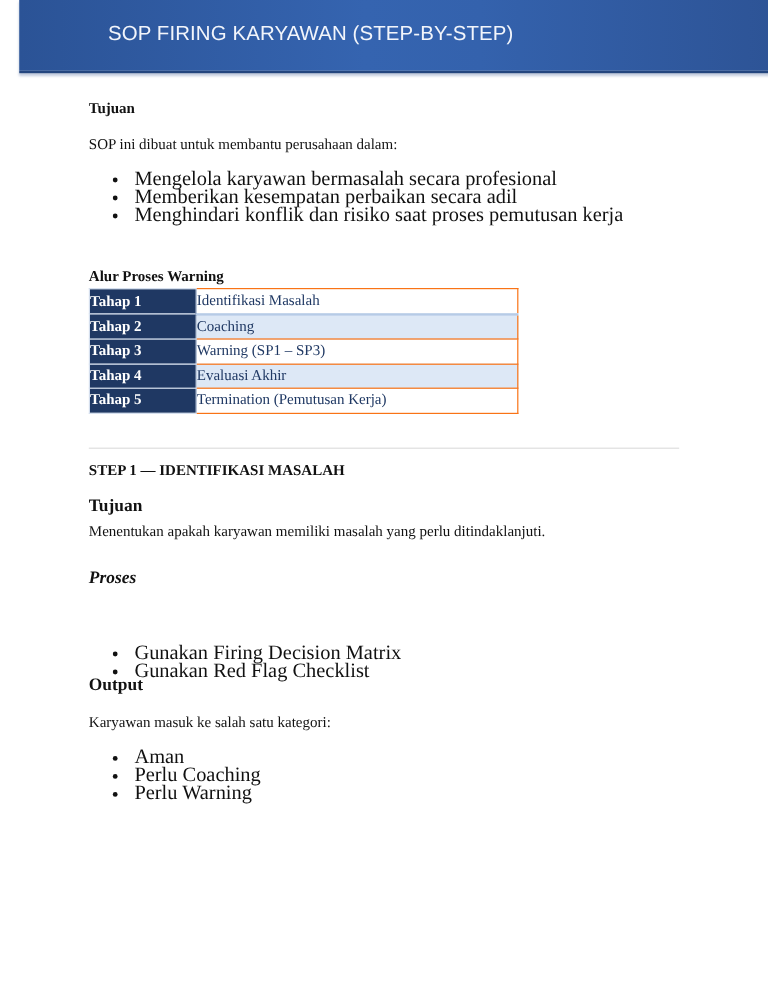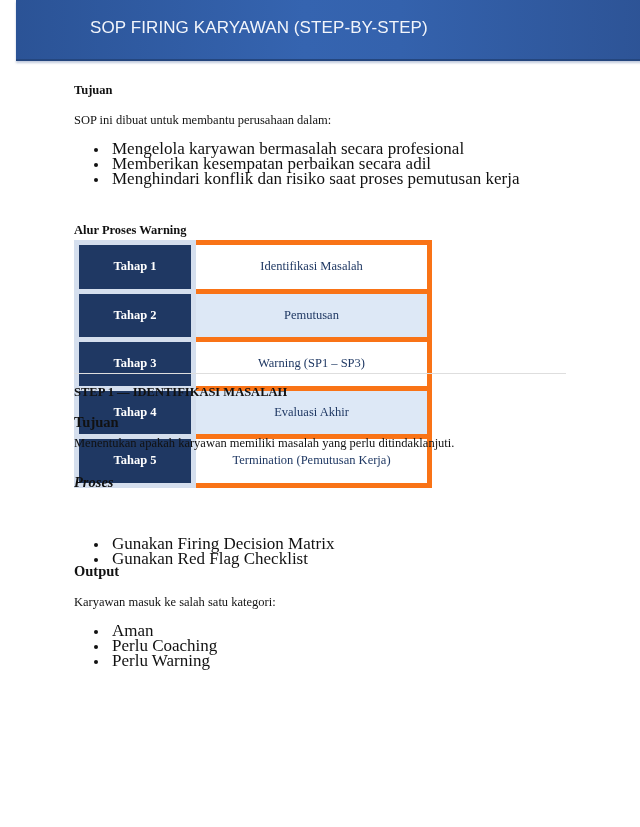--- a/index.html
+++ b/index.html
@@ -79,23 +79,22 @@
     table.flow {
       position: absolute;
       left: 0;
       top: 240px;
       width: 358px;
       border-collapse: collapse;
       font-size: 12.5px;
     }
     table.flow td {
       height: 19.5px;
-      padding: 12px;
-      text-align: center;
-      border: 5px solid #f97316;
+      padding: 0;
+      border: 1px solid #f97316;
     }
     table.flow td.stage {
       width: 88px;
       background: #1f3863;
       color: #ffffff;
       font-weight: bold;
       border-color: #d5dfee;
     }
     table.flow td.desc {
       color: #1f3863;
@@ -132,21 +131,21 @@
 
   <div class="abs h-small" style="top:223px;">Alur Proses Warning</div>
   <table class="flow">
     <tbody>
       <tr class="row1">
         <td class="stage">Tahap 1</td>
         <td class="desc">Identifikasi Masalah</td>
       </tr>
       <tr class="alt">
         <td class="stage">Tahap 2</td>
-        <td class="desc">Pemutusan</td>
+        <td class="desc">Coaching</td>
       </tr>
       <tr>
         <td class="stage">Tahap 3</td>
         <td class="desc">Warning (SP1 – SP3)</td>
       </tr>
       <tr class="alt">
         <td class="stage">Tahap 4</td>
         <td class="desc">Evaluasi Akhir</td>
       </tr>
       <tr>

